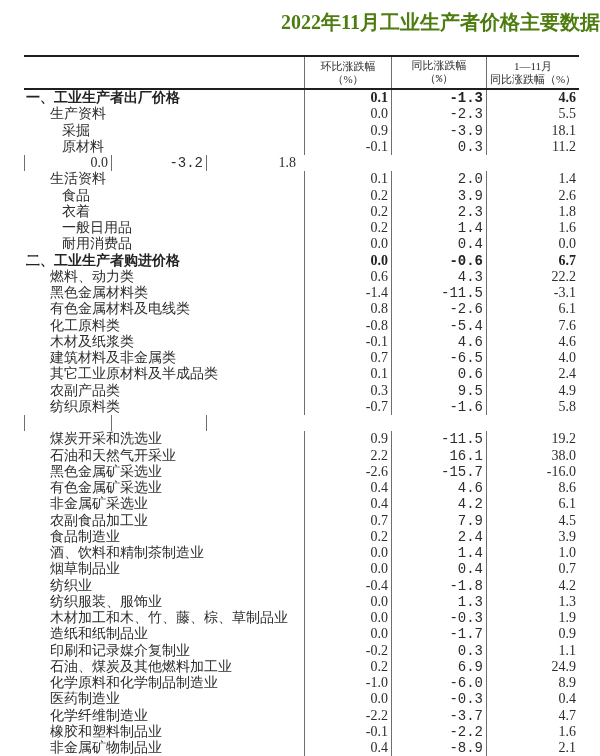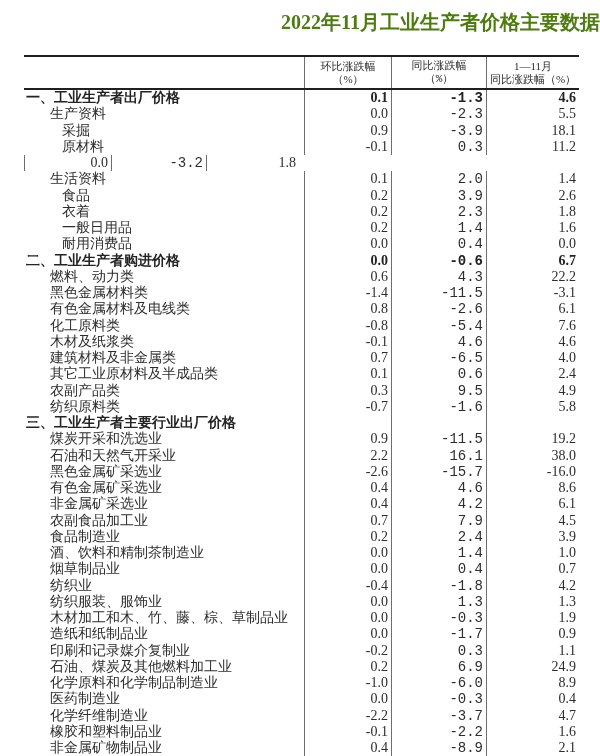--- a/index.html
+++ b/index.html
@@ -206,21 +206,20 @@
   </div>
 
   <div class="row lv1">
     <div class="cell label w-label">纺织原料类</div>
     <div class="cell num w-mom vline">-0.7</div>
     <div class="cell num w-yoy vline">-1.6</div>
     <div class="cell num w-ytd vline">5.8</div>
   </div>
 
   <div class="row lv0 bold">
-    <div class="cell label w-label">三、工业生产者主要行业出厂价格</div>
     <div class="cell num w-mom vline"></div>
     <div class="cell num w-yoy vline"></div>
     <div class="cell num w-ytd vline"></div>
   </div>
 
   <div class="row lv1">
     <div class="cell label w-label">煤炭开采和洗选业</div>
     <div class="cell num w-mom vline">0.9</div>
     <div class="cell num w-yoy vline">-11.5</div>
     <div class="cell num w-ytd vline">19.2</div>

